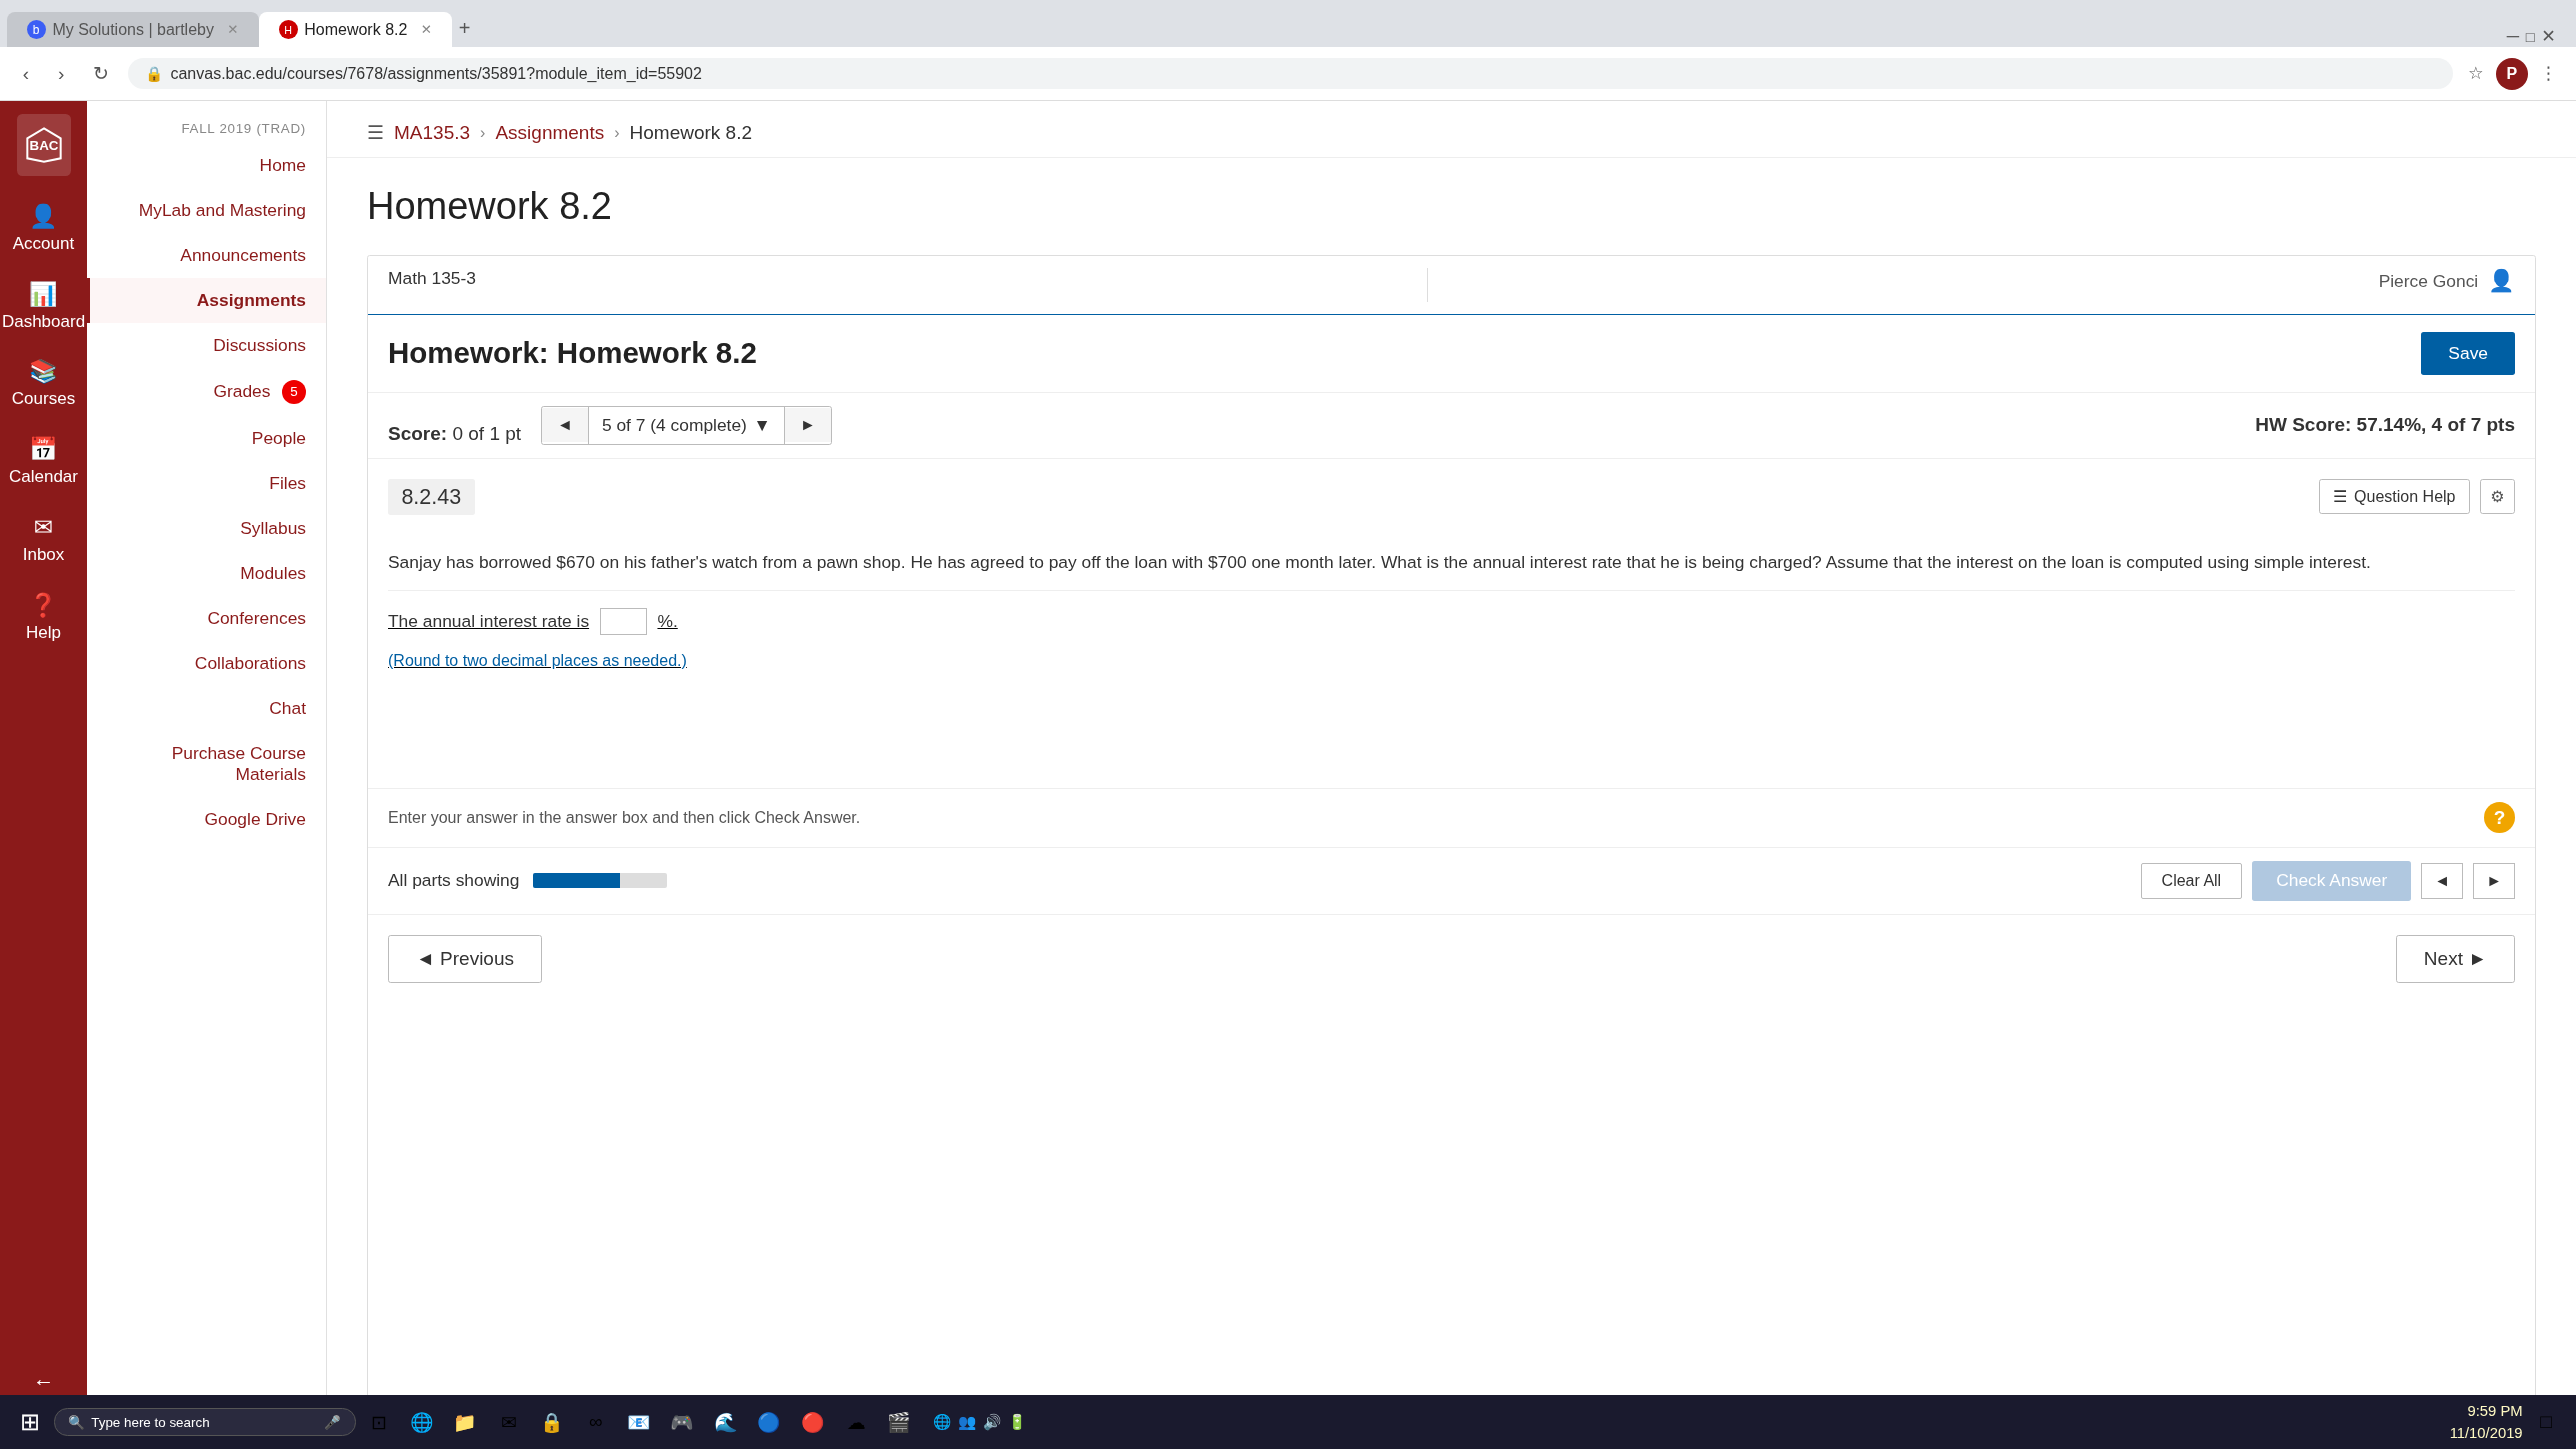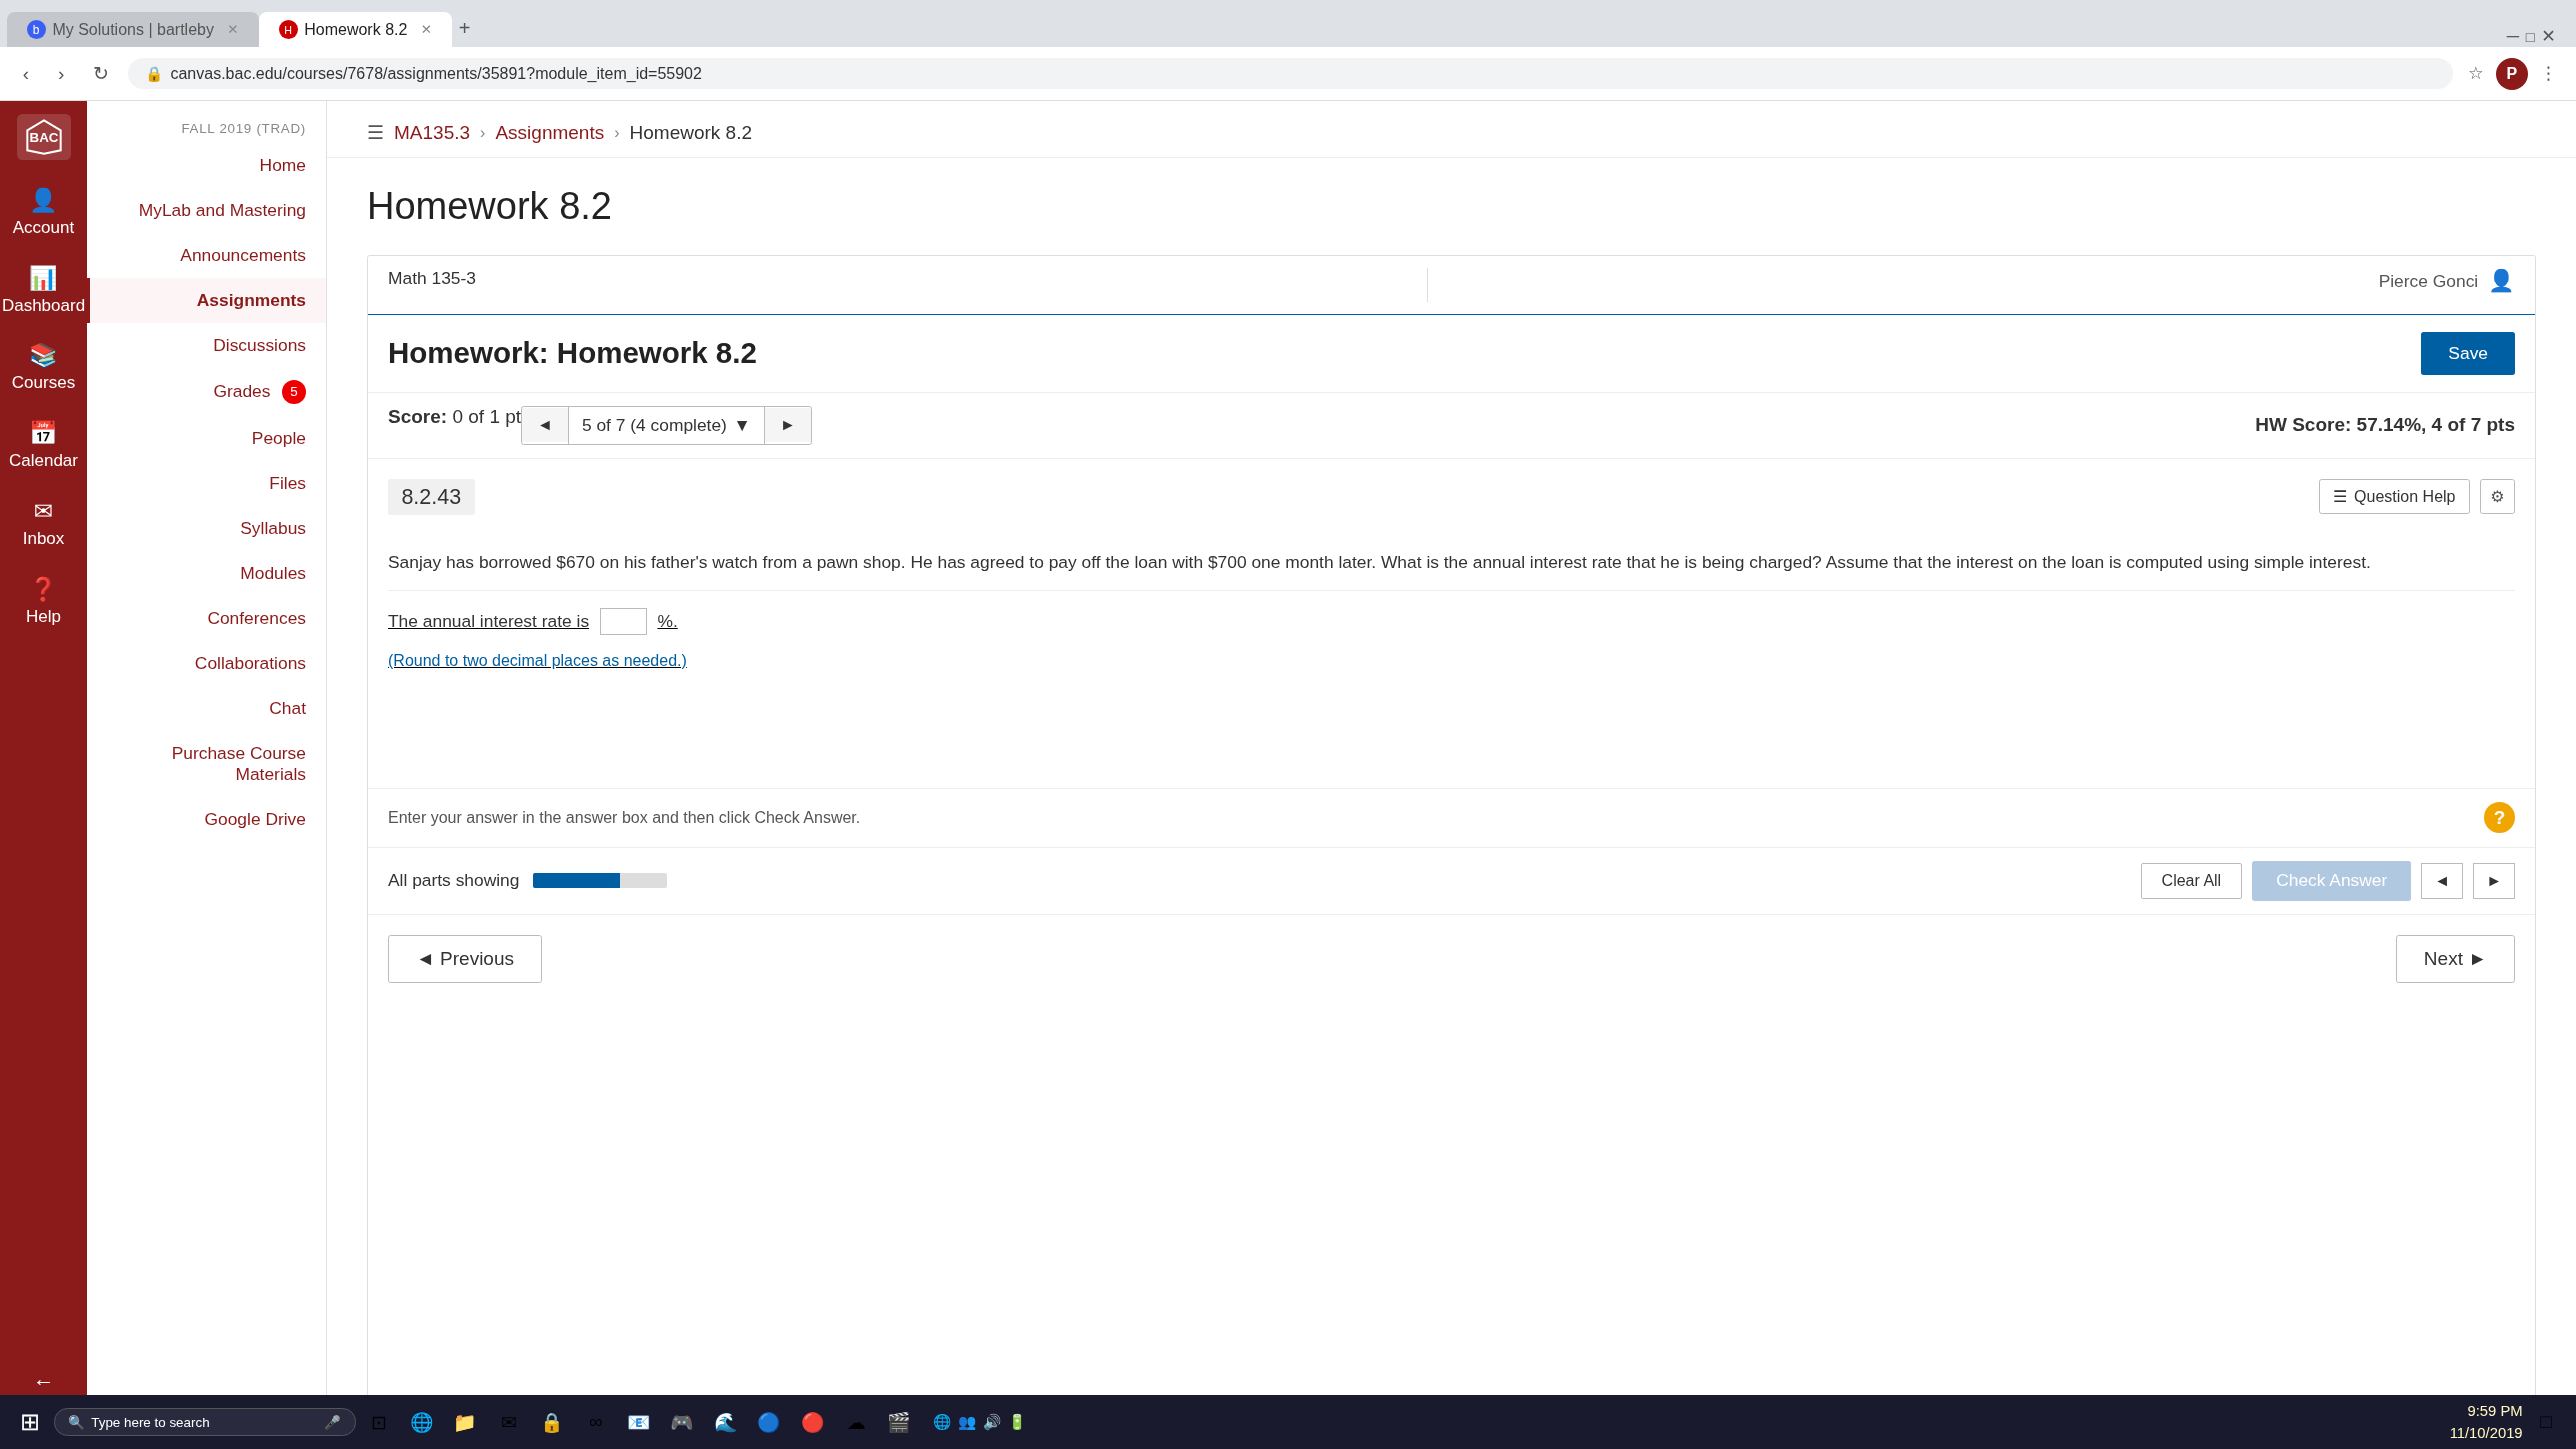--- a/index.html
+++ b/index.html
@@ -18,21 +18,21 @@
     .address-bar .lock { color: #5a5; font-size: 14.8px; }
     .nav-actions { display: flex; gap: 6.7px; align-items: center; }
     .nav-action-btn { background: none; border: none; font-size: 17.4px; color: #555; cursor: pointer; padding: 5.4px; }
     .profile-btn { width: 32px; height: 32px; border-radius: 50%; background: #8b1a1a; color: #fff; display: flex; align-items: center; justify-content: center; font-size: 16px; font-weight: bold; border: none; cursor: pointer; }
 
     
     .app-layout { display: flex; height: calc(1449px - 81px - 54px); }
 
     
     .sidebar { width: 87px; background: #8b1a1a; display: flex; flex-direction: column; align-items: center; padding: 13.4px 0; gap: 6.7px; flex-shrink: 0; }
-    .sidebar-logo { width: 54px; height: 46px; background: rgba(255,255,255,0.15); border-radius: 5.4px; display: flex; align-items: center; justify-content: center; margin-bottom: 10px; }
+    .sidebar-logo { width: 54px; height: 62px; background: rgba(255,255,255,0.15); border-radius: 5.4px; display: flex; align-items: center; justify-content: center; margin-bottom: 10px; }
     .sidebar-logo svg { width: 40px; height: 40px; }
     .sidebar-item { display: flex; flex-direction: column; align-items: center; gap: 4px; padding: 10px 6.7px; cursor: pointer; color: #fff; font-size: 13.4px; width: 100%; text-align: center; border-radius: 5.4px; }
     .sidebar-item .icon { font-size: 23px; }
     .sidebar-item span { font-size: 17px; }
     .sidebar-collapse { margin-top: auto; color: #fff; font-size: 21.5px; cursor: pointer; padding: 10px; }
 
     
     .course-nav { width: 240px; background: #fff; border-right: 0.7px solid #e0e0e0; padding: 13.4px 0; flex-shrink: 0; overflow-y: auto; text-align: right; }
     .course-nav-label { font-size: 13.4px; color: #888; padding: 6.7px 20px; text-transform: uppercase; letter-spacing: 0.7px; }
     .course-nav-item { display: block; padding: 12px 20px; color: #8b1a1a; font-size: 17.4px; cursor: pointer; text-decoration: none; border-left: 3.4px solid transparent; }
@@ -57,21 +57,21 @@
     .mylab-frame { margin: 13.4px 40px; border: 0.7px solid #ddd; border-radius: 2.7px; flex: 1; }
     .mylab-top-bar { display: flex; justify-content: space-between; align-items: flex-start; padding: 12px 20px; border-bottom: 1.3px solid #005fa3; font-size: 17.4px; color: #333; }
     .mylab-user { display: flex; align-items: center; gap: 10px; color: #555; }
     .mylab-user-icon { font-size: 21.5px; color: #555; }
 
     .mylab-hw-header { display: flex; justify-content: space-between; align-items: center; padding: 17px 20px; border-bottom: 0.7px solid #eee; }
     .mylab-hw-title { font-size: 29.5px; font-weight: bold; color: #222; }
     .save-btn { background: #005fa3; color: #fff; border: none; padding: 10.7px 27px; font-size: 17.4px; border-radius: 2.7px; cursor: pointer; }
 
     .score-bar { display: flex; justify-content: space-between; align-items: center; padding: 13.4px 20px; border-bottom: 0.7px solid #eee; }
-    .score-left { display: flex; align-items: flex-start; }
+    .score-left { display: flex; align-items: flex-end; gap: 20px; }
     .score-text { font-size: 19px; color: #333; }
     .score-nav { display: flex; align-items: center; gap: 0; border: 0.7px solid #bbb; border-radius: 2.7px; overflow: hidden; }
     .score-nav-btn { background: #f5f5f5; border: none; padding: 8px 14.8px; font-size: 16px; cursor: pointer; color: #333; }
     .score-nav-label { padding: 8px 13.4px; font-size: 17.4px; color: #333; border-left: 0.7px solid #bbb; border-right: 0.7px solid #bbb; display: flex; align-items: center; gap: 6.7px; background: #fff; }
     .score-right { font-size: 19px; color: #333; font-weight: bold; }
 
     .question-area { padding: 20px; }
     .question-num { font-size: 21.5px; color: #333; background: #f0f0f0; display: inline-block; padding: 5.4px 13.4px; border-radius: 2.7px; margin-bottom: 13.4px; }
     .question-tools { float: right; display: flex; align-items: center; gap: 10px; }
     .question-help-btn { background: #fff; border: 0.7px solid #bbb; padding: 6.7px 13.4px; font-size: 16px; cursor: pointer; display: flex; align-items: center; gap: 6.7px; border-radius: 2.7px; color: #333; }

